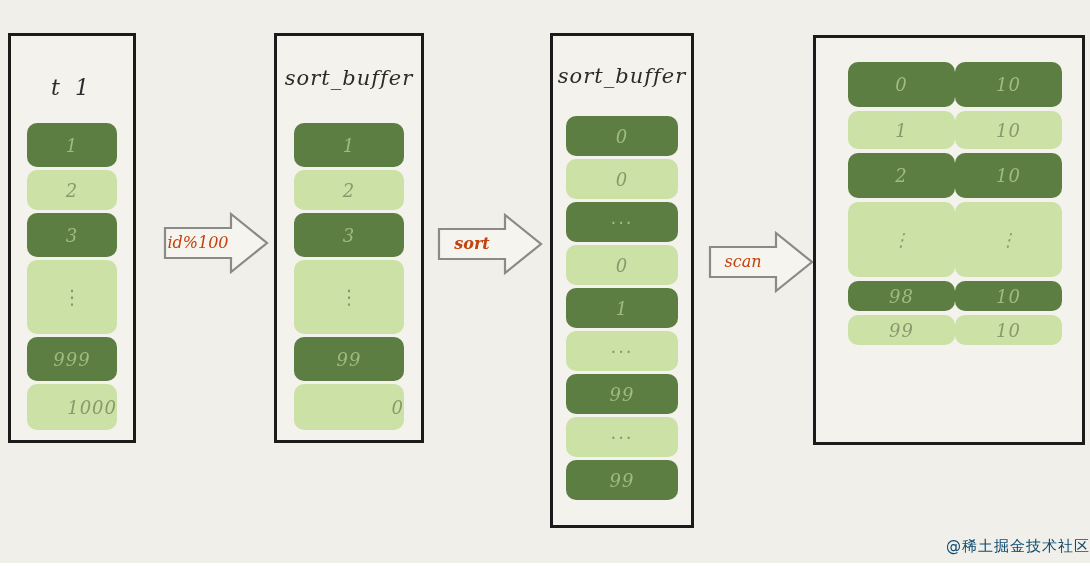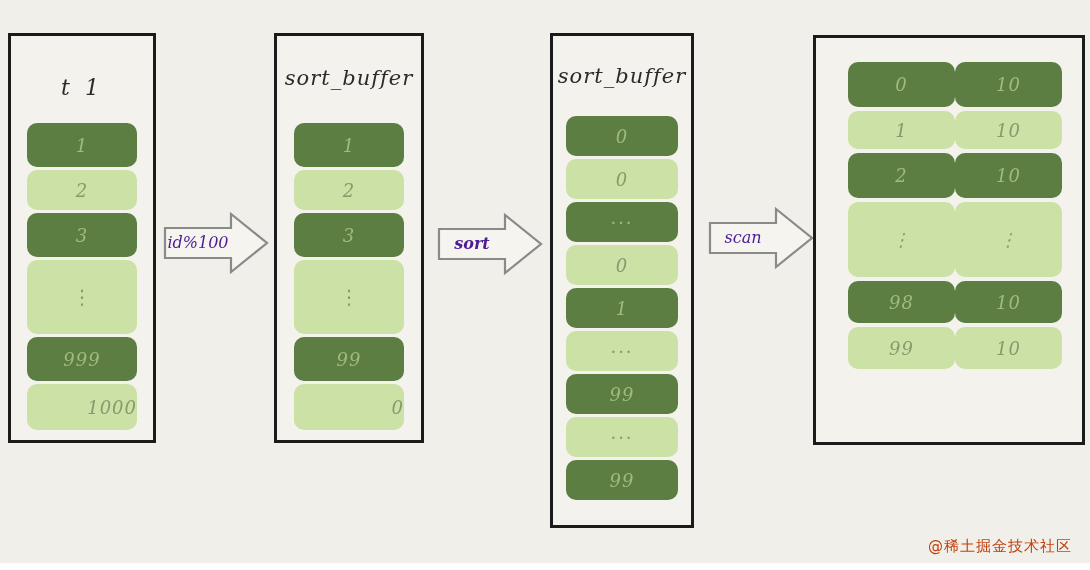--- a/index.html
+++ b/index.html
@@ -51,47 +51,47 @@
     font-style:italic;font-size:18px;letter-spacing:1px;
   }
   .rrow.dark .cell{background:#5c7e43;color:#9fbc7e;}
   .rrow.light .cell{background:#cce1a6;color:#8a996d;}
   
   .arrow{position:absolute;width:106px;height:64px;}
   .arrow svg{position:absolute;left:0;top:0;}
   .arrow-label{
     position:absolute;left:2px;top:17px;width:66px;height:30px;
     line-height:30px;text-align:center;
-    font-style:italic;font-size:16px;color:#4c1d95;
+    font-style:italic;font-size:16px;color:#c2410c;
     white-space:nowrap;
   }
   
   .watermark{
-    position:absolute;right:18px;bottom:14px;
+    position:absolute;right:0;bottom:14px;
     font-family:"DejaVu Sans", sans-serif;
-    font-size:15px;color:#c2410c;letter-spacing:1px;
+    font-size:15px;color:#0c4a6e;letter-spacing:1px;
   }
   
   .h44{height:44px;margin-top:3px;}
   .h40{height:40px;margin-top:3px;}
   .h46{height:46px;margin-top:3px;justify-content:flex-end;}
   .h74{height:74px;margin-top:3px;}
   .first{margin-top:0;}
   .b3row{height:40px;margin-top:3px;}
   .rr45{height:45px;margin-top:4px;}
   .rr38{height:38px;margin-top:4px;}
   .rr75{height:75px;margin-top:4px;}
-  .rr43{height:42px;margin-top:4px;}
+  .rr43{height:30px;margin-top:4px;}
 </style>
 </head>
 <body>
 
 <div class="canvas">
 
-  <div class="box" style="left:8px;top:33px;width:148px;height:410px;">
+  <div class="box" style="left:8px;top:33px;width:128px;height:410px;">
     <div class="box-title" style="margin-top:37px;font-size:22px;letter-spacing:4px;">t 1</div>
     <div class="rows" style="margin:20px 16px 0 16px;">
       <div class="row dark h44 first">
           <span>1</span>
         </div>
       <div class="row light h40">
           <span>2</span>
         </div>
       <div class="row dark h44">
           <span>3</span>
@@ -172,21 +172,21 @@
         </div>
       <div class="row light b3row">
           <span class="hdots">...</span>
         </div>
       <div class="row dark b3row">
           <span>99</span>
         </div>
     </div>
   </div>
 
-  <div class="arrow" style="left:708px;top:206px;">
+  <div class="arrow" style="left:708px;top:230px;">
     <svg width="106" height="64" viewBox="0 0 106 64">
       <polygon points="2,17 68,17 68,3 104,32 68,61 68,47 2,47" fill="#f6f4ef" stroke="#8a8a8a" stroke-width="2.2"></polygon>
     </svg>
     <span class="arrow-label">scan</span>
   </div>
 
   <div class="box" style="left:813px;top:35px;width:272px;height:410px;">
     <div class="rows" style="margin:20px 20px 0 32px;">
       <div class="rrow dark rr45 first">
         <div class="cell">0</div>

